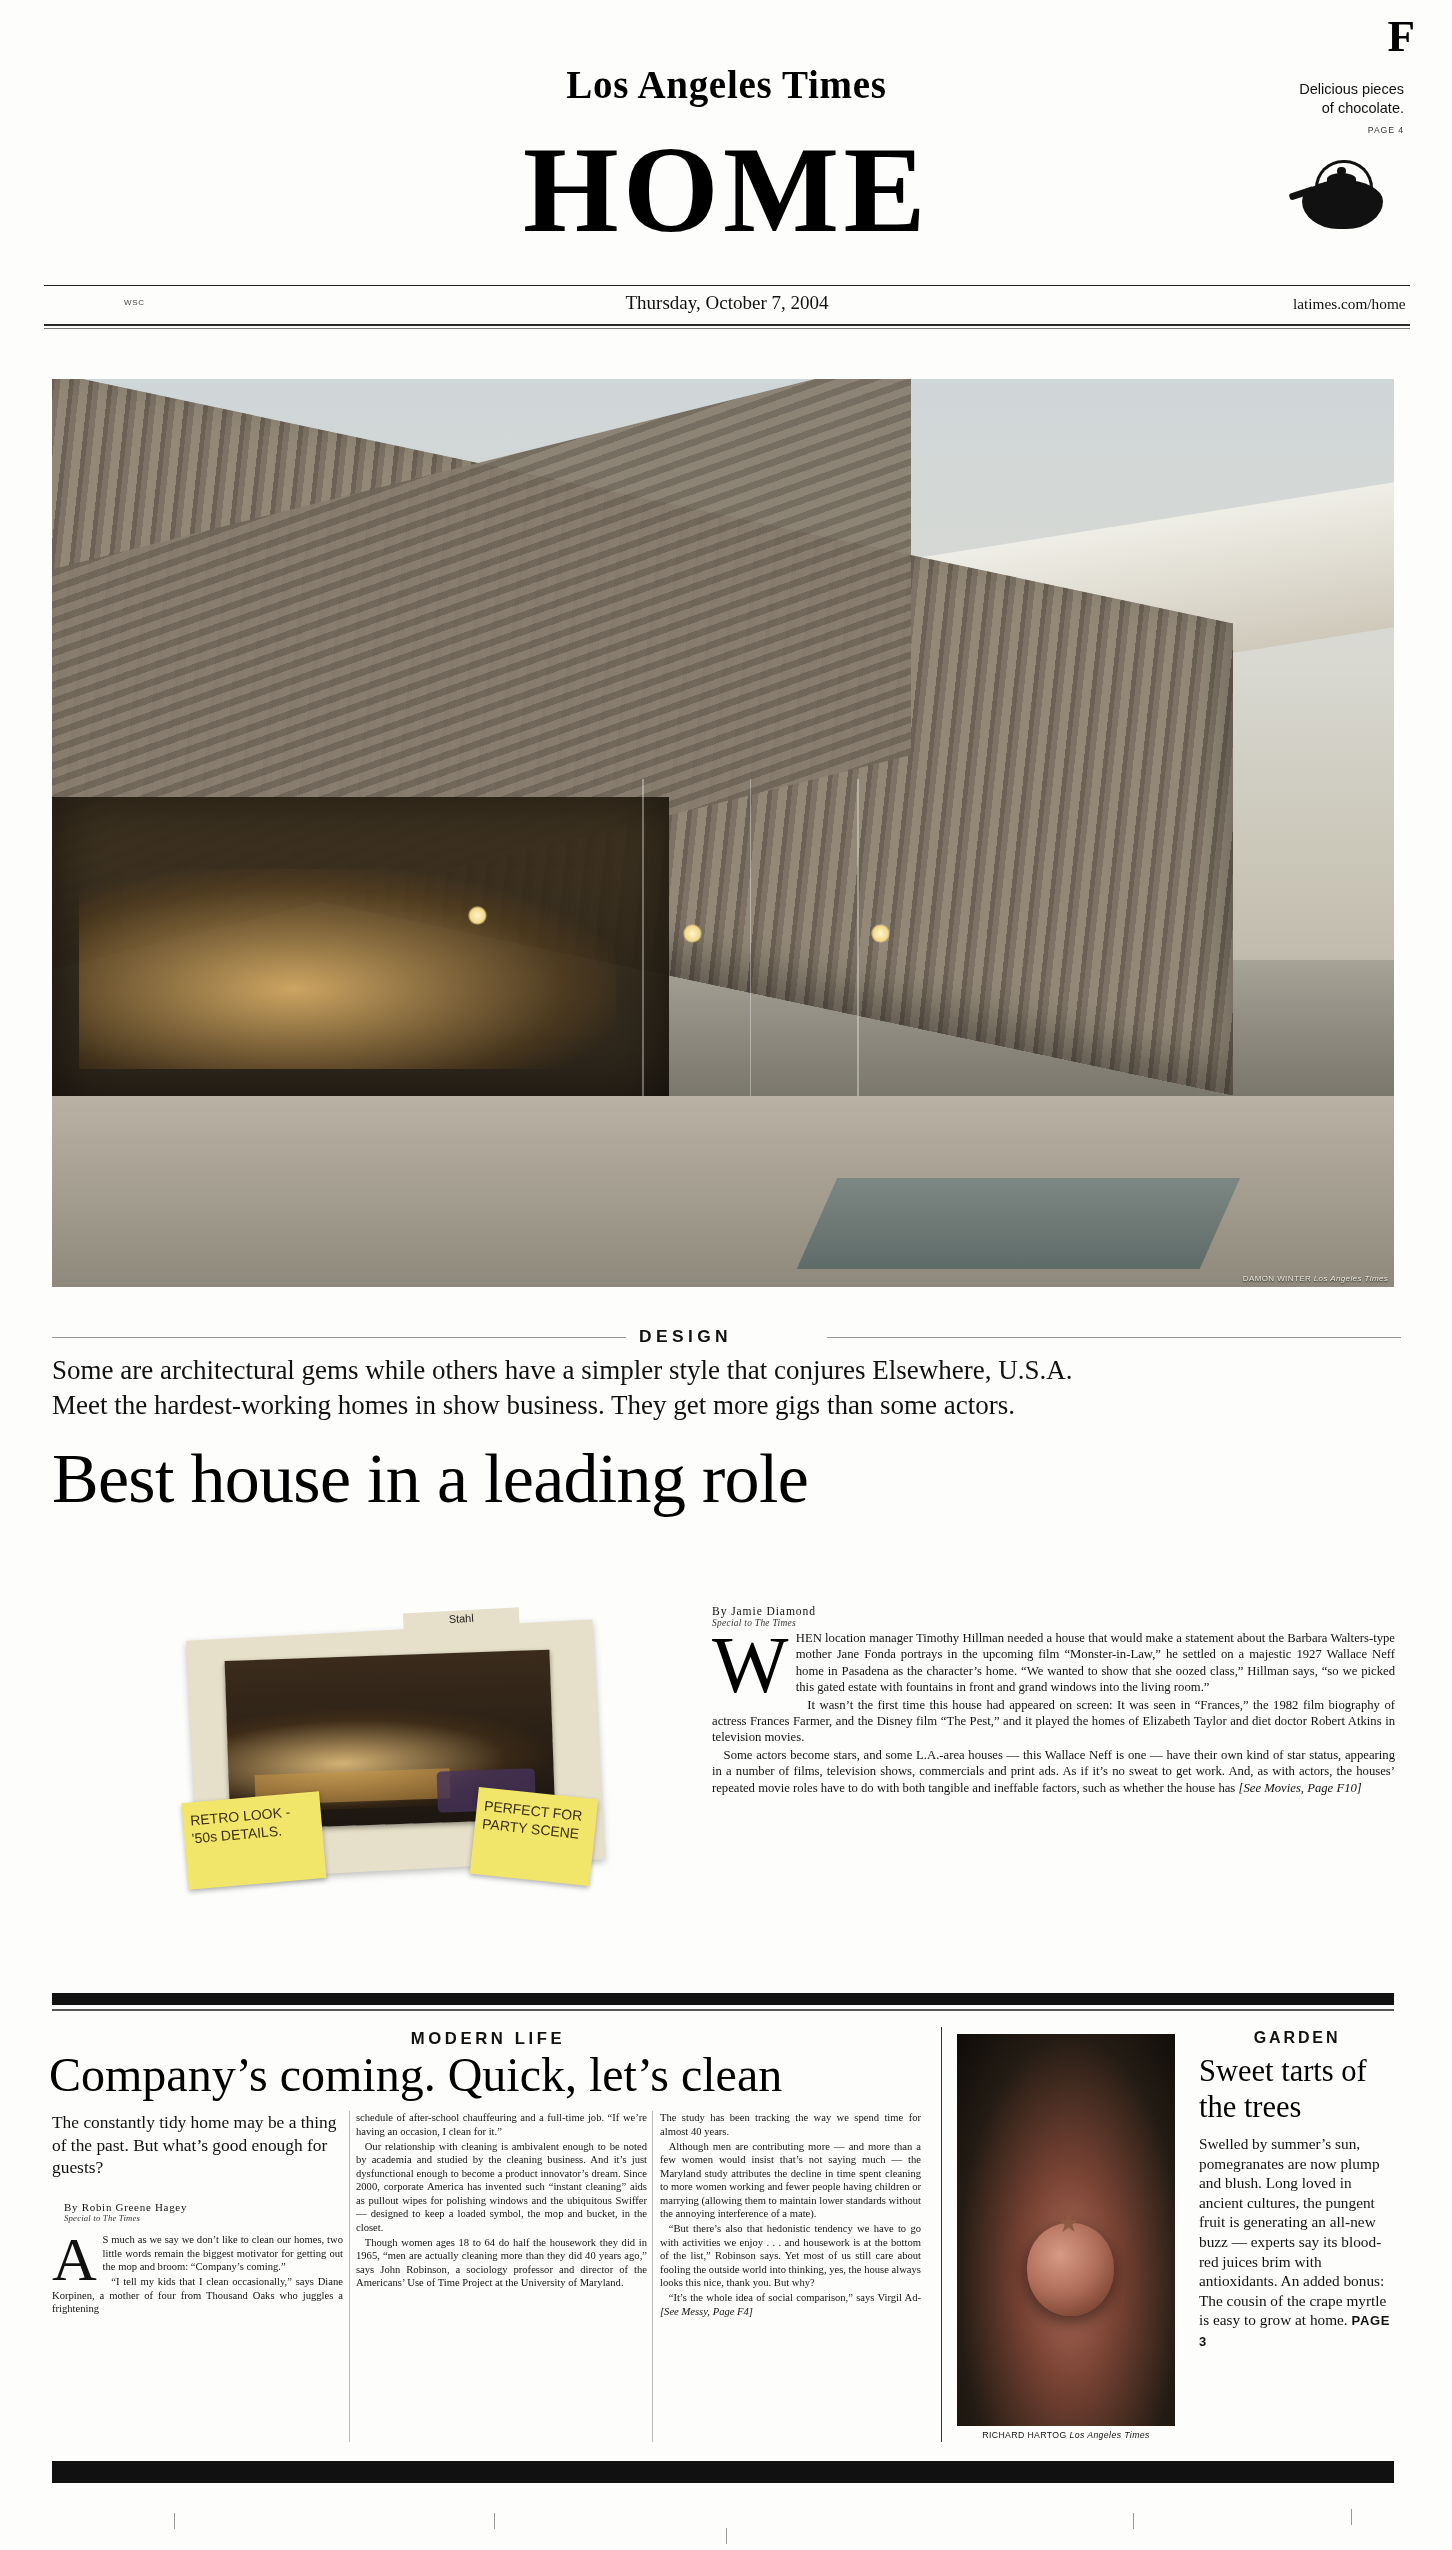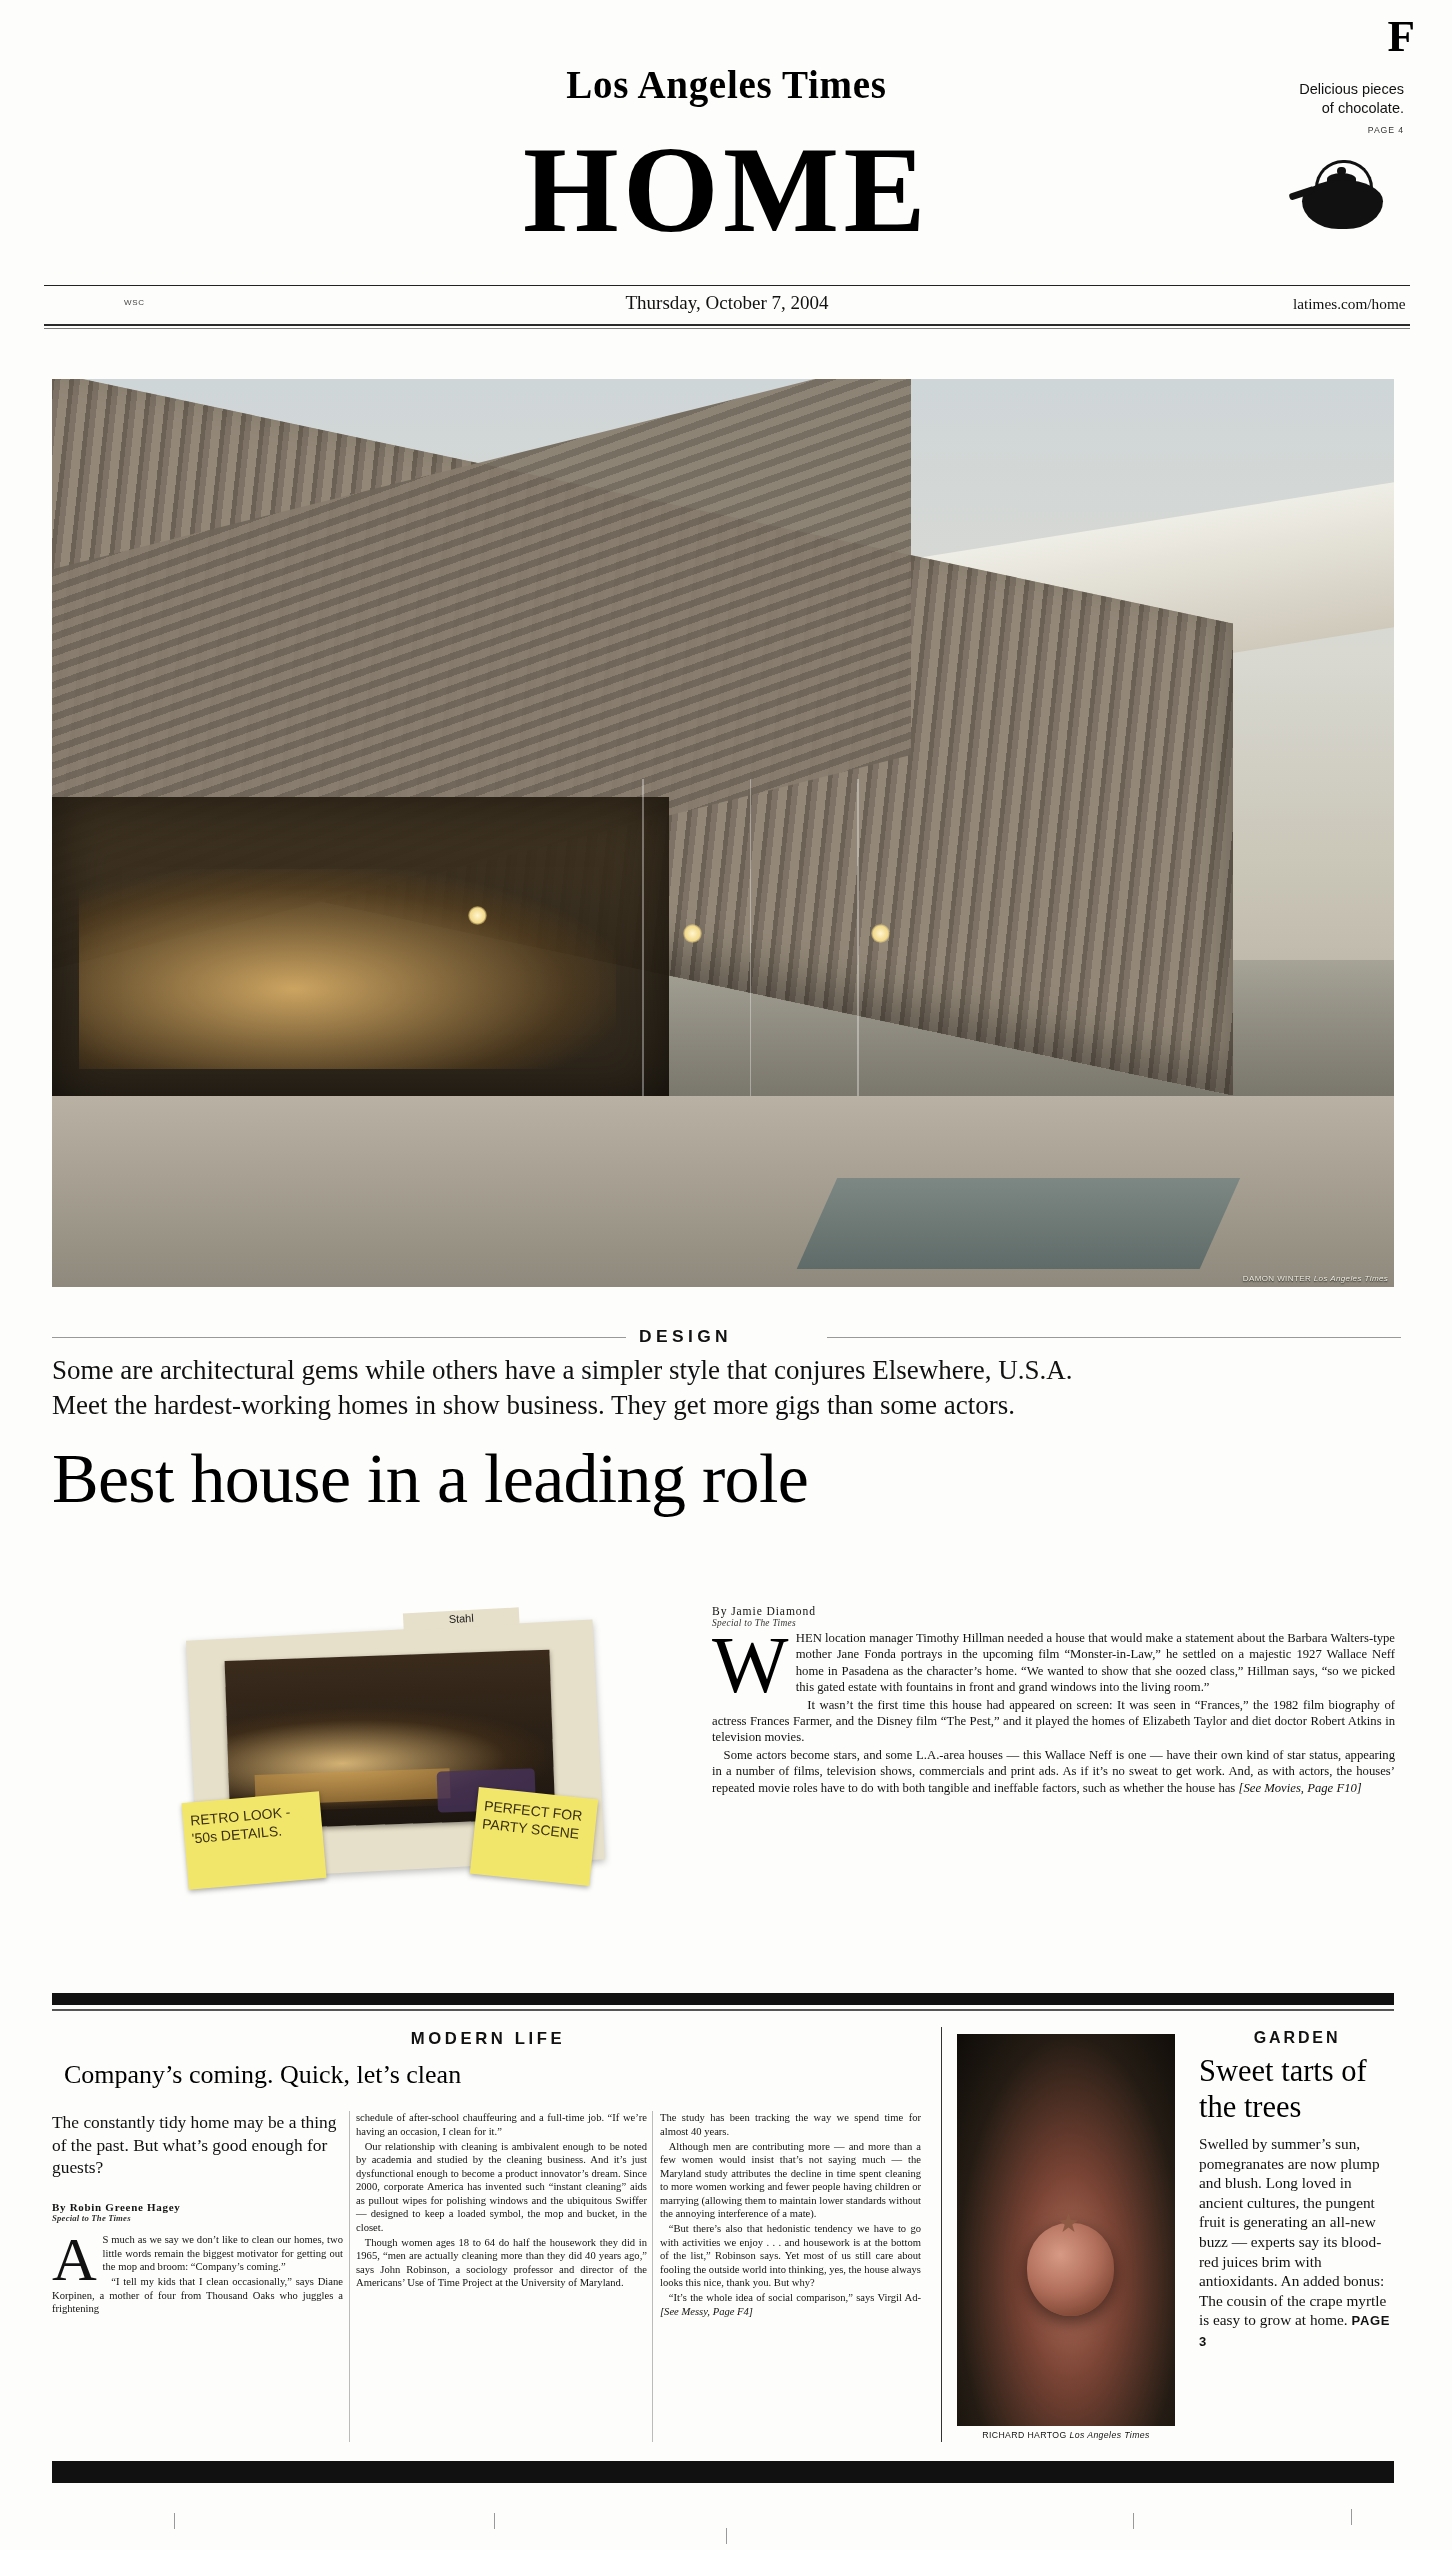--- a/index.html
+++ b/index.html
@@ -467,45 +467,44 @@
     width: 872px;
     text-align: center;
     font-family: "Liberation Sans", sans-serif;
     font-weight: bold;
     font-size: 16.7px;
     letter-spacing: 3.6px;
     color: #111;
   }
   .ml-head {
     position: absolute;
-    left: 64px; top: 2053px;
+    left: 49px; top: 2053px;
     width: 872px;
     font-family: "Liberation Serif", serif;
-    font-size: 26px;
+    font-size: 48px;
     line-height: 44px;
     color: #000;
   }
   .ml-deck {
     position: absolute;
     left: 52px; top: 2111px;
     width: 291px;
     font-family: "Liberation Serif", serif;
     font-size: 17.4px;
     line-height: 22.5px;
     color: #111;
   }
   .ml-byline {
     position: absolute;
-    left: 52px; top: 2201px;
+    left: 64px; top: 2201px;
     width: 291px;
     font-family: "Liberation Serif", serif;
     font-size: 11px;
     letter-spacing: 0.7px;
     color: #111;
-    font-weight: bold;
   }
   .ml-byline .sub { font-style: italic; font-size: 8.7px; letter-spacing: 0.2px; color:#333; }
 
   .ml-col {
     position: absolute;
     font-family: "Liberation Serif", serif;
     font-size: 10.6px;
     line-height: 13.5px;
     text-align: justify;
     color: #111;

